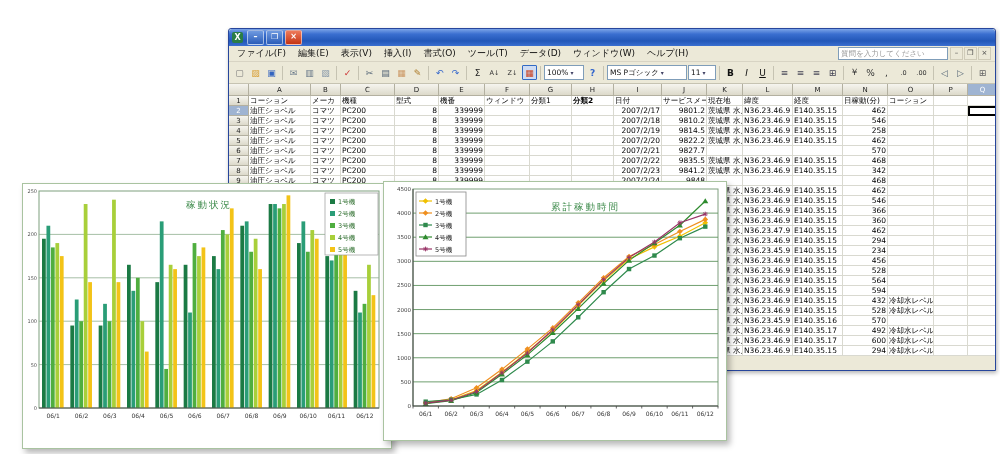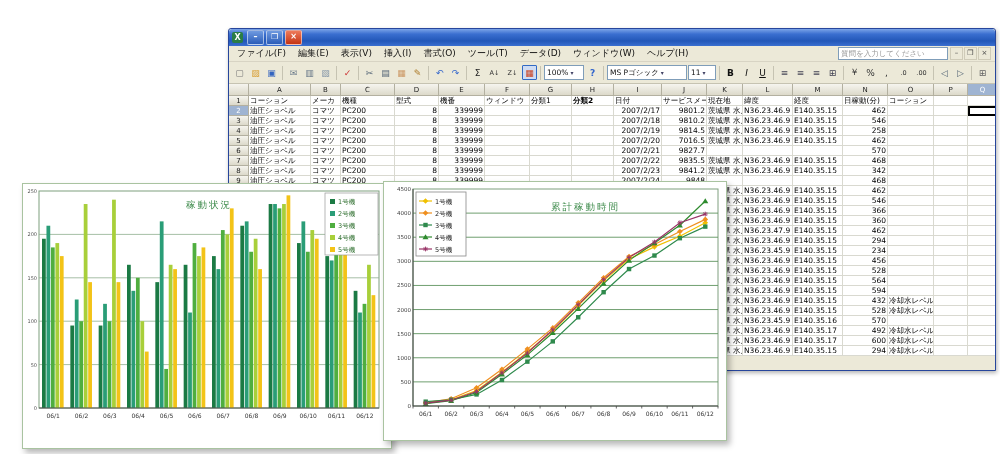--- a/index.html
+++ b/index.html
@@ -262,21 +262,21 @@
         <span class="hcell" style="width: 20px;">5</span>
         <span class="cell" style="width: 62px;">油圧ショベル</span>
         <span class="cell" style="width: 30px;">コマツ</span>
         <span class="cell" style="width: 54px;">PC200</span>
         <span class="cell num" style="width: 44px;">8</span>
         <span class="cell num" style="width: 46px;">339999</span>
         <span class="cell" style="width: 45px;"></span>
         <span class="cell" style="width: 42px;"></span>
         <span class="cell" style="width: 42px;"></span>
         <span class="cell num" style="width: 48px;">2007/2/20</span>
-        <span class="cell num" style="width: 45px;">7016.5</span>
+        <span class="cell num" style="width: 45px;">9822.2</span>
         <span class="cell" style="width: 36px;">茨城県 水戸市</span>
         <span class="cell" style="width: 50px;">N36.23.46.9</span>
         <span class="cell" style="width: 50px;">E140.35.15</span>
         <span class="cell num" style="width: 45px;">462</span>
         <span class="cell" style="width: 46px;"></span>
         <span class="cell" style="width: 34px;"></span>
         <span class="cell" style="width: 30px;"></span>
       </div>
       <div class="grow">
         <span class="hcell" style="width: 20px;">6</span>

